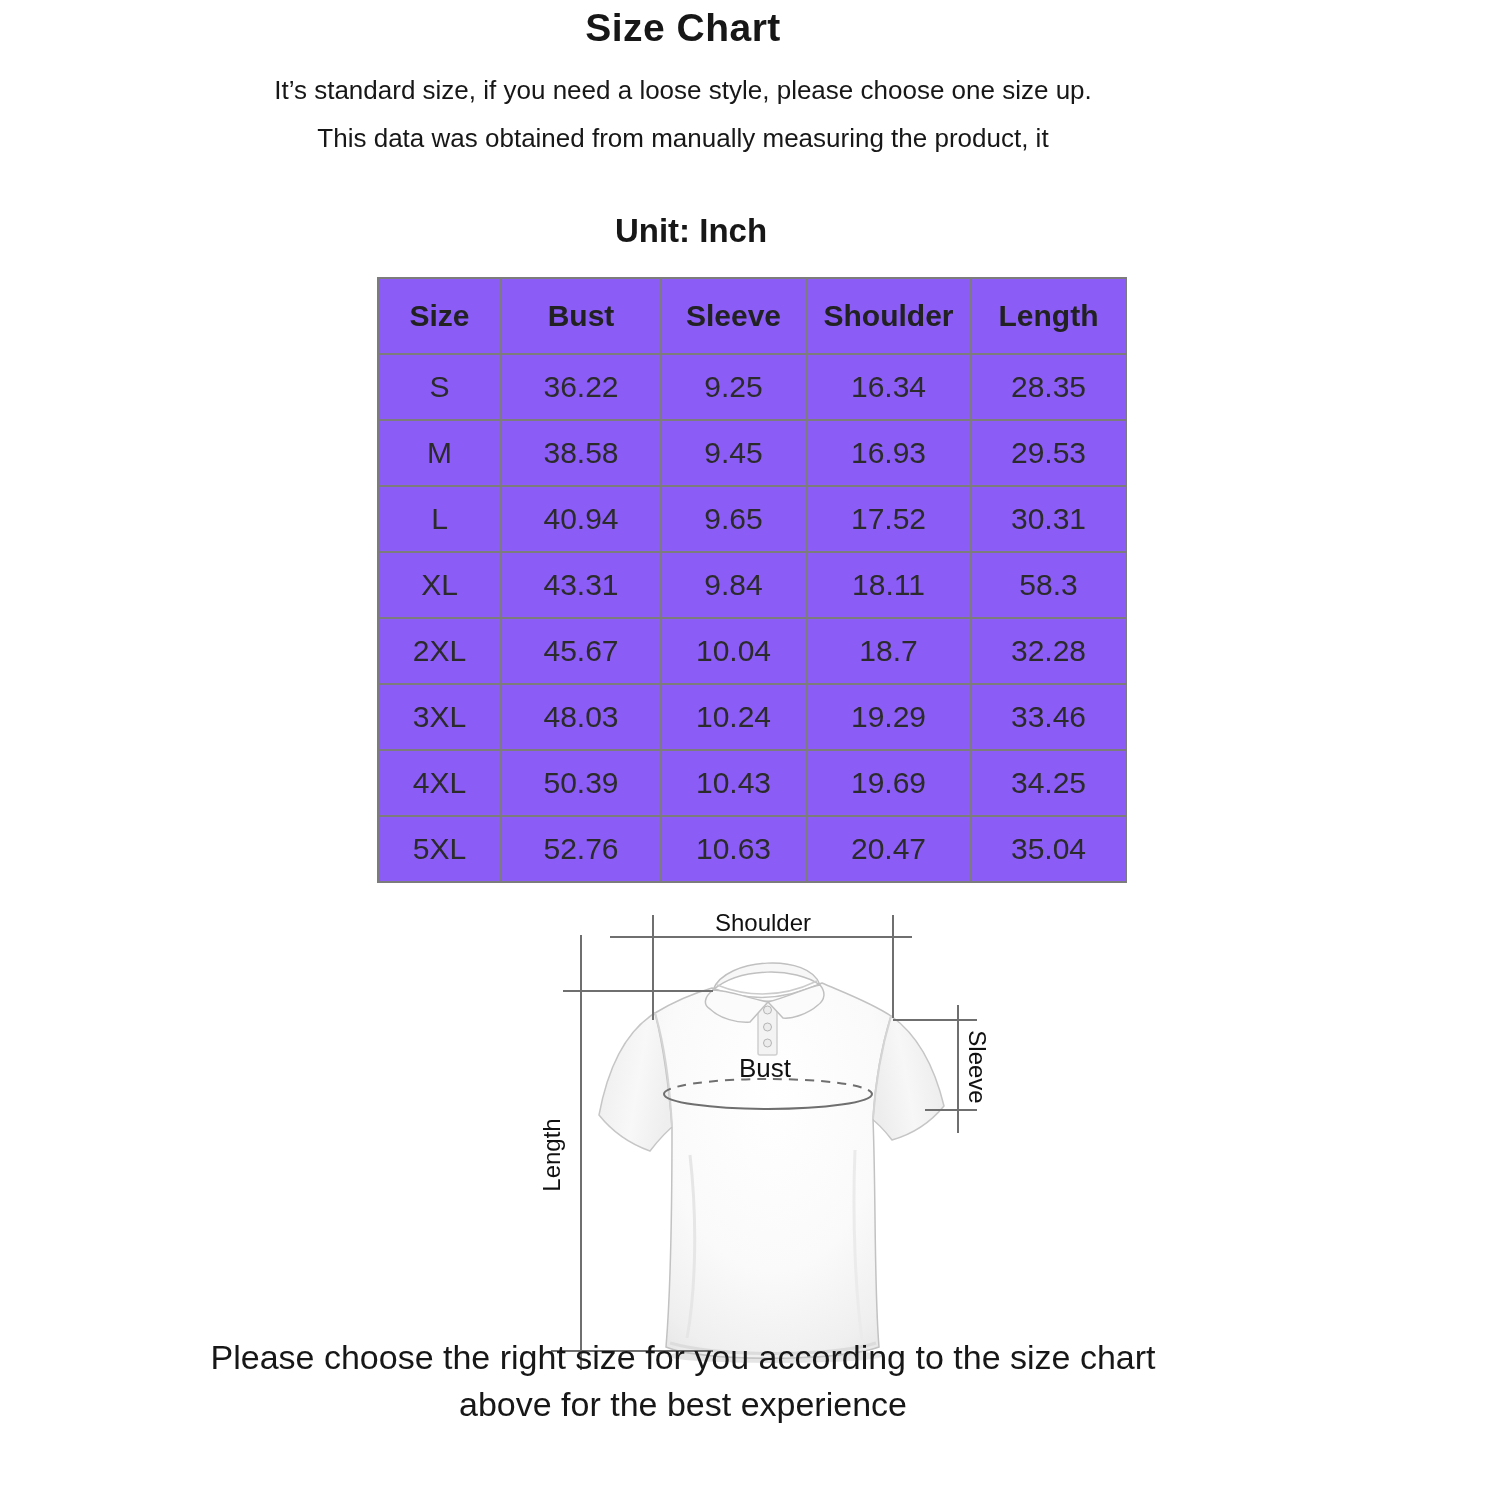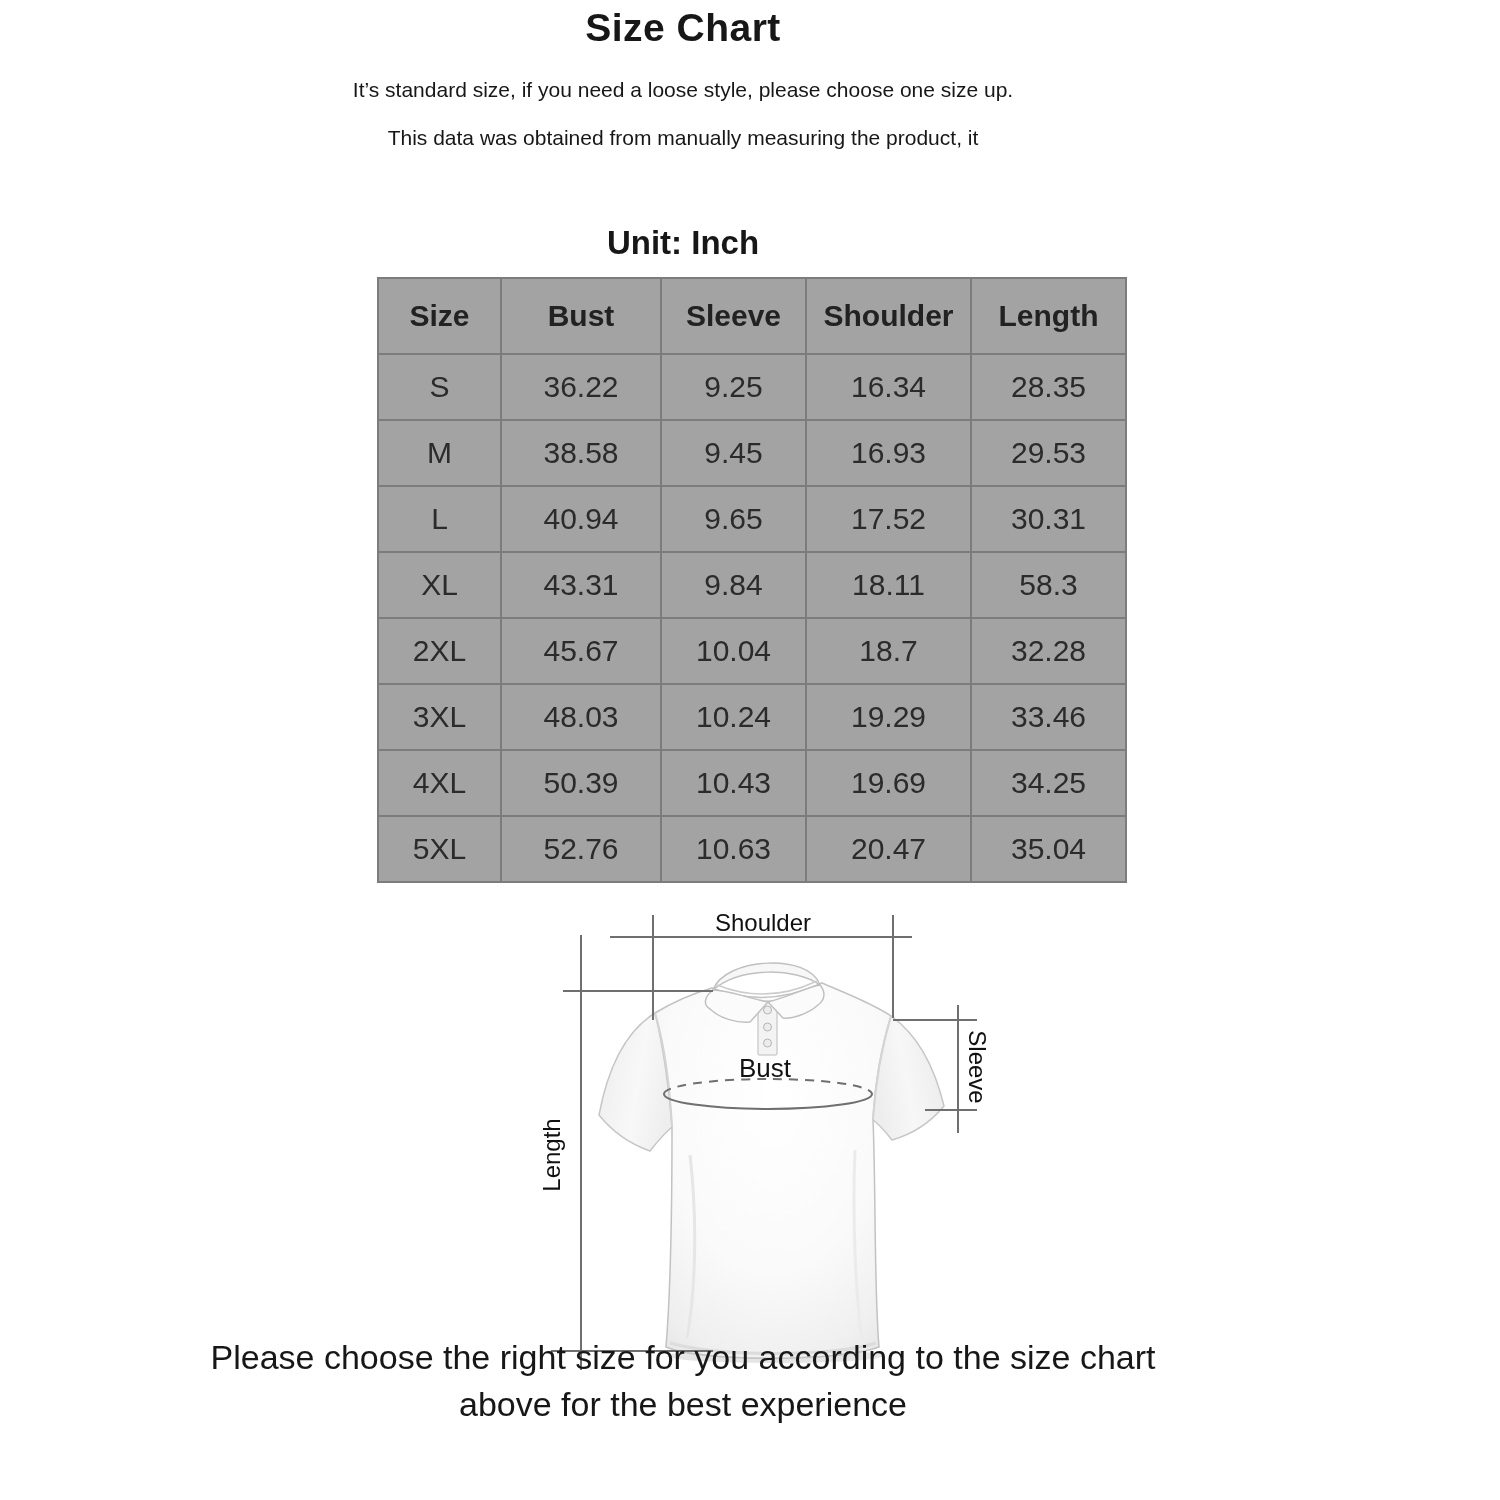--- a/index.html
+++ b/index.html
@@ -9,28 +9,28 @@
     --bg:#ffffff;
   }
   html,body{margin:0;padding:0;}
   body{
     width:1500px;height:1500px;position:relative;overflow:hidden;
     background:var(--bg);color:var(--text);
     font-family:"Liberation Sans","DejaVu Sans",sans-serif;
   }
   .center-text{position:absolute;left:0;width:1366px;text-align:center;}
   .page-title{top:6px;font-size:39px;font-weight:700;letter-spacing:.5px;}
-  .subtitle{top:66px;font-size:21px;line-height:48px;font-weight:400;}
-  .unit-label{top:224px;font-size:33px;font-weight:700;}
+  .subtitle{top:66px;font-size:26px;line-height:48px;font-weight:400;}
+  .unit-label{top:212px;font-size:33px;font-weight:700;margin-left:8px;}
   .footer-note{top:1334px;font-size:34px;line-height:47px;font-weight:400;}
 
   table.size-table{
     position:absolute;left:377px;top:277px;
     border-collapse:collapse;table-layout:fixed;
-    background:#a3a3a3;
+    background:#8b5cf6;
   }
   .size-table th,.size-table td{
     border:2px solid var(--table-border);
     text-align:center;vertical-align:middle;
     font-size:30px;color:#2b2b2b;
     padding:0;
   }
   .size-table th{height:74px;font-weight:700;color:#222;}
   .size-table td{height:64px;font-weight:400;}
   .col-size{width:123px;}

